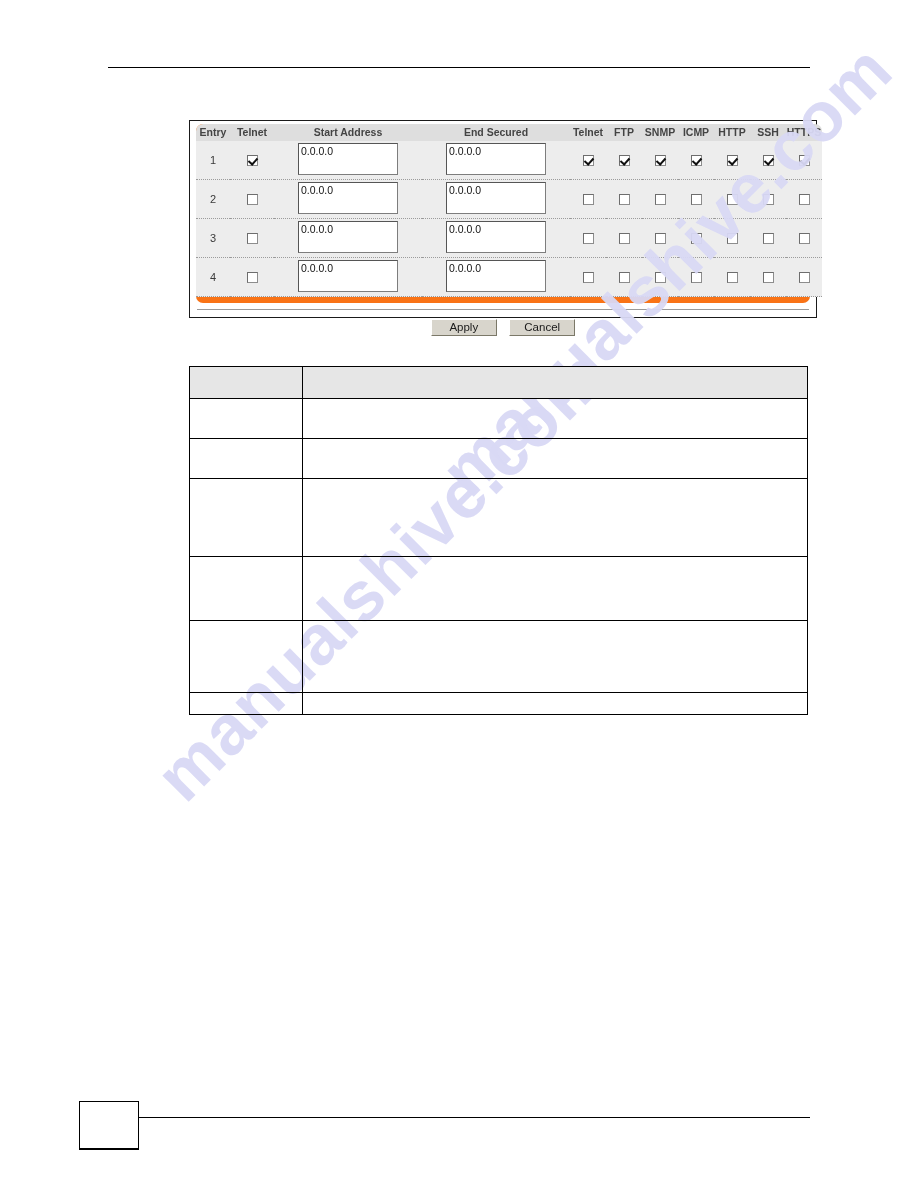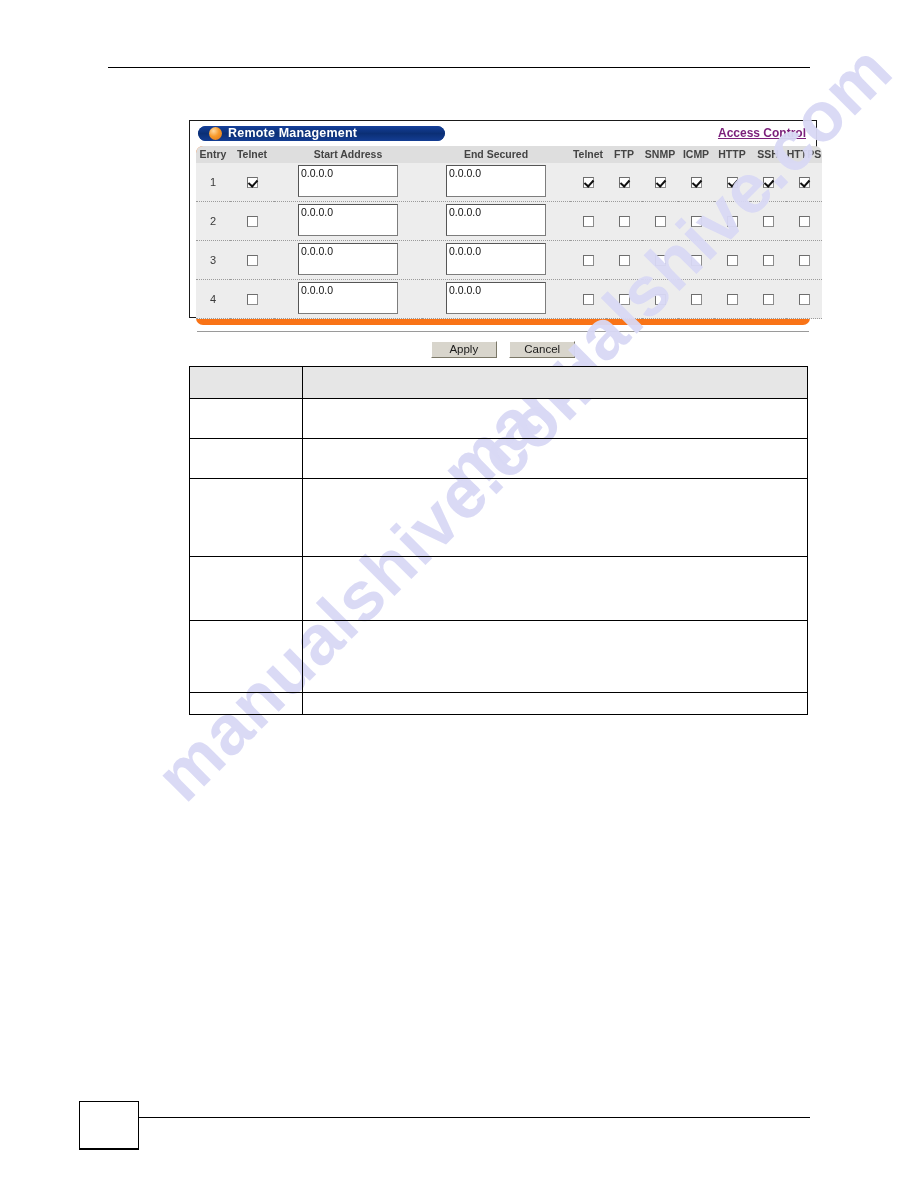--- a/index.html
+++ b/index.html
@@ -291,28 +291,20 @@
   <div class="wm wm-a">manualshive.com</div>
   <div class="wm wm-b">manualshive.com</div>
 </div>
 
 <div class="page-rule" id="header-rule"></div>
 <div class="page-rule" id="footer-rule"></div>
 <div id="page-number-box"></div>
 
 <div id="screenshot-panel">
 
-  <div id="panel-titlebar-row">
-    <div id="title-pill">
-      <div id="title-pill-inner"></div>
-      <div id="title-orb"></div>
-      <div id="panel-title-text">Remote Management</div>
-    </div>
-    <div id="access-control-link">Access Control</div>
-  </div>
 
 
   <div id="client-table-wrap">
     <table class="client-table">
       <thead>
         <tr>
           <th class="col-entry">Entry</th>
           <th class="col-active">Telnet</th>
           <th class="col-start">Start Address</th>
           <th class="col-end">End Secured</th>

